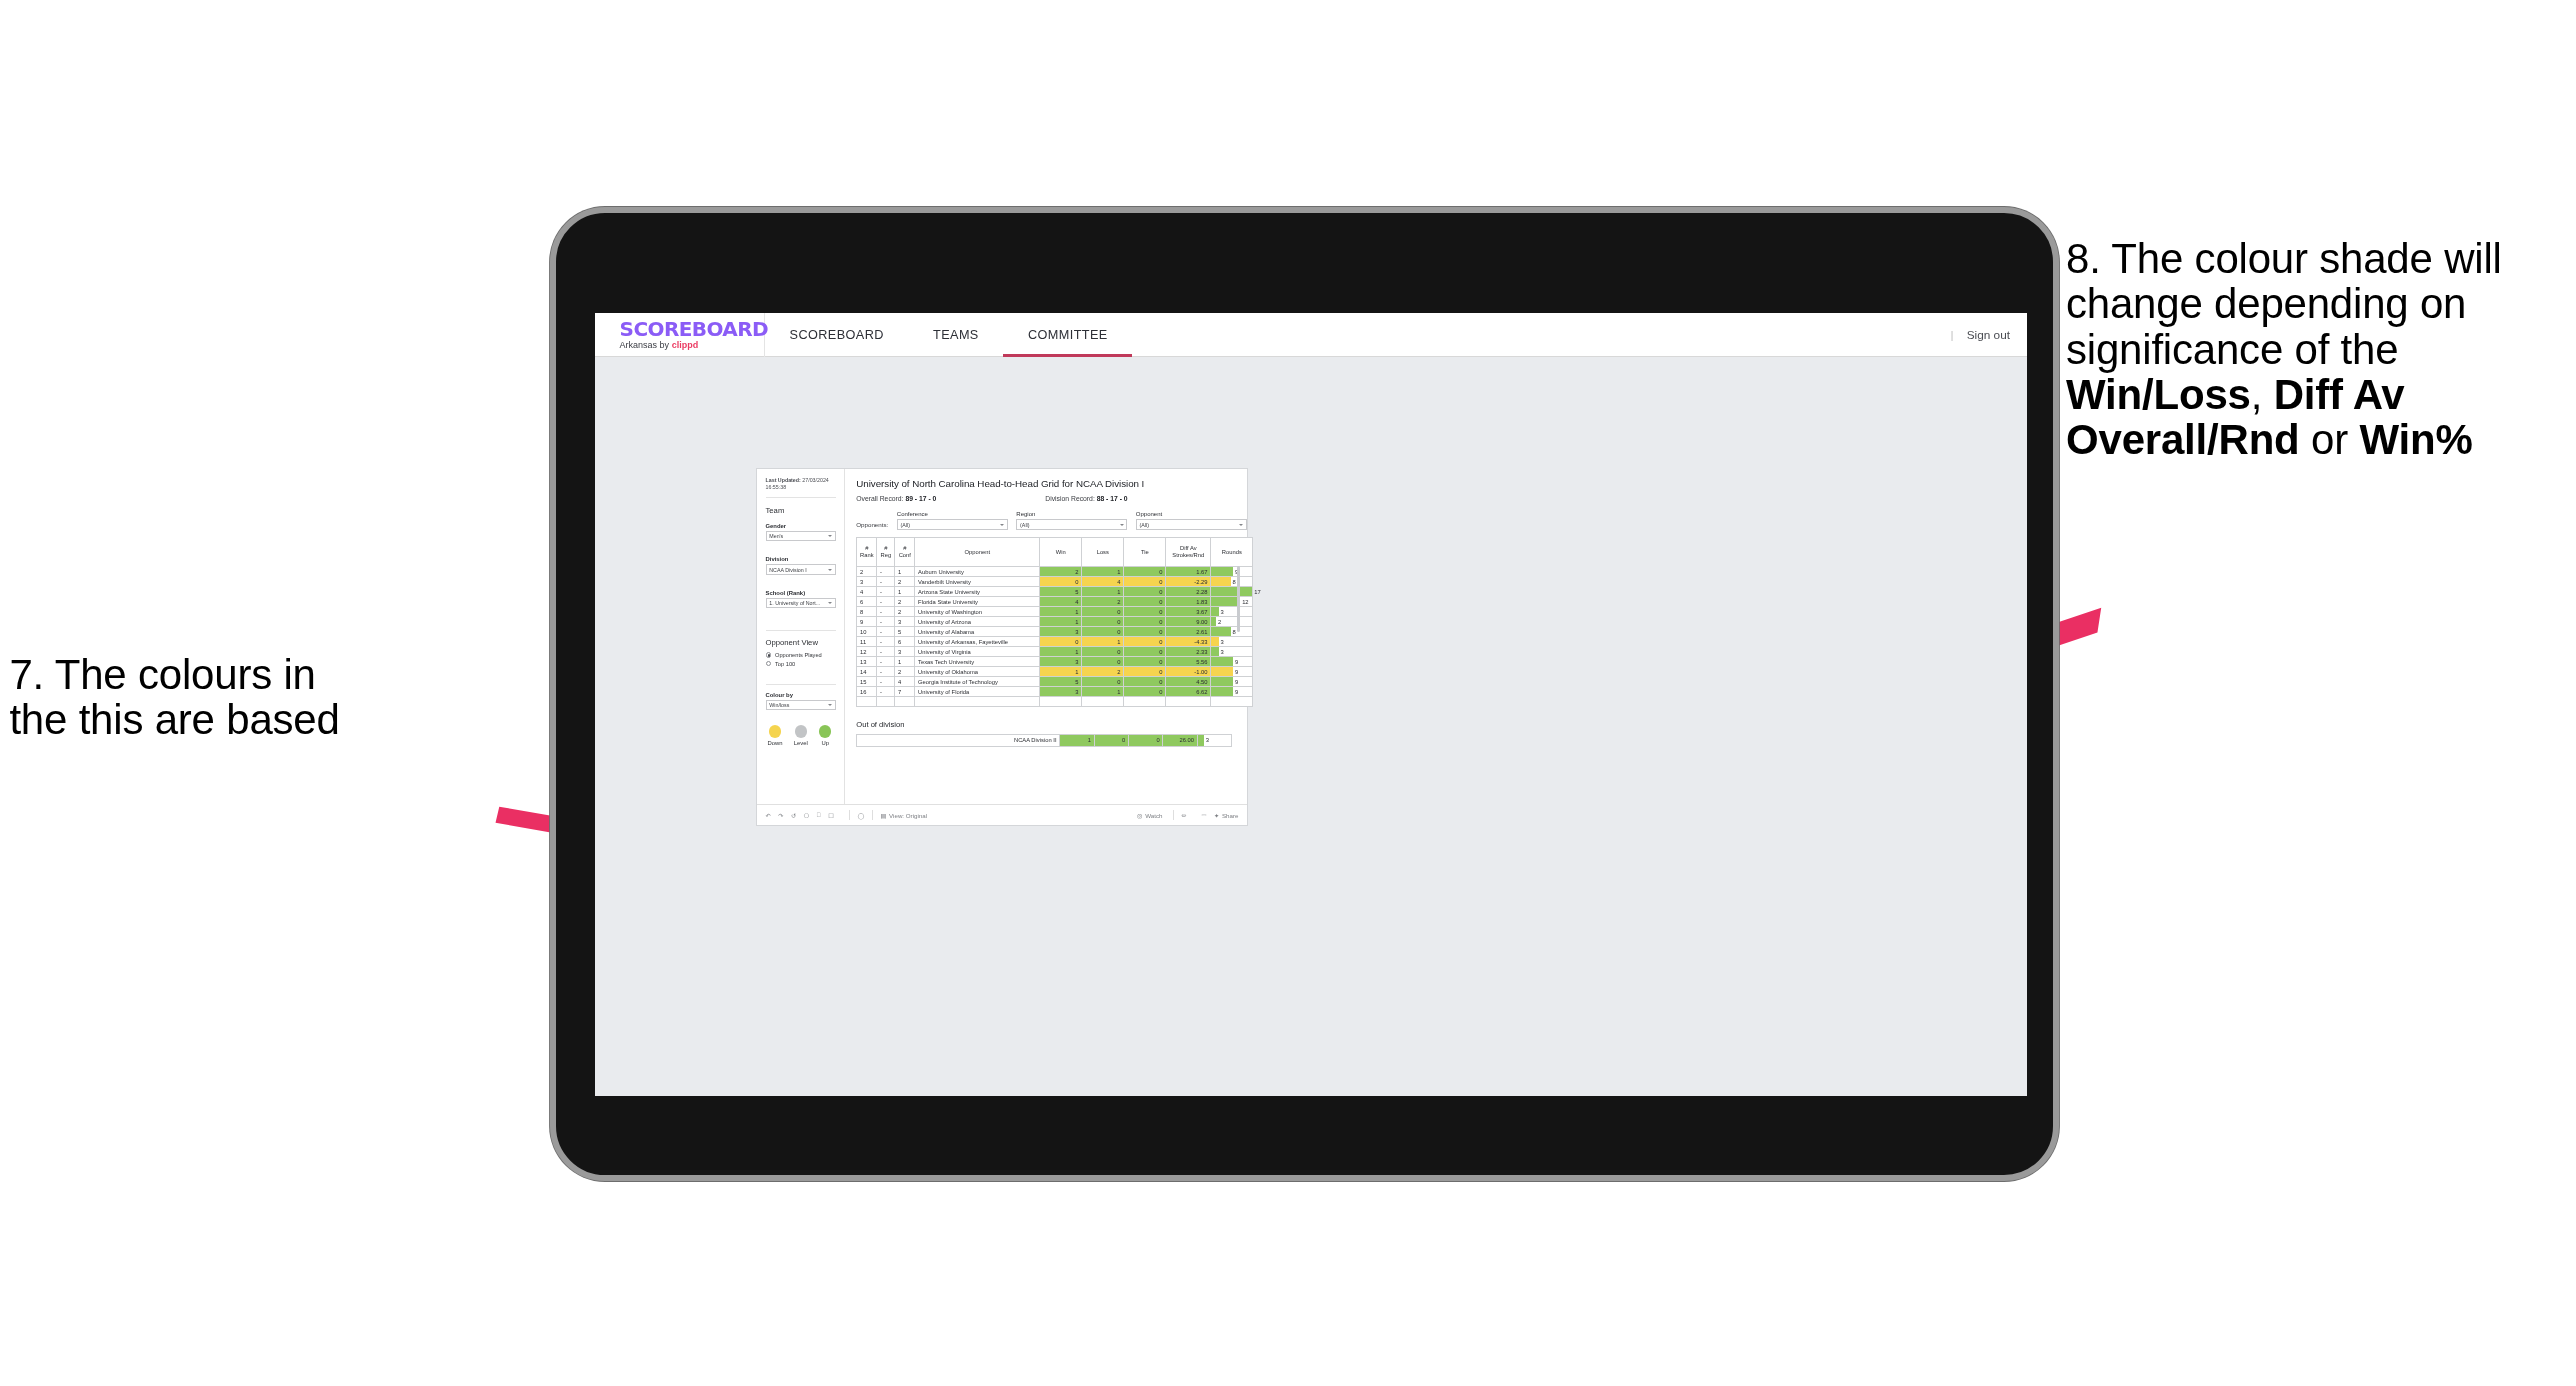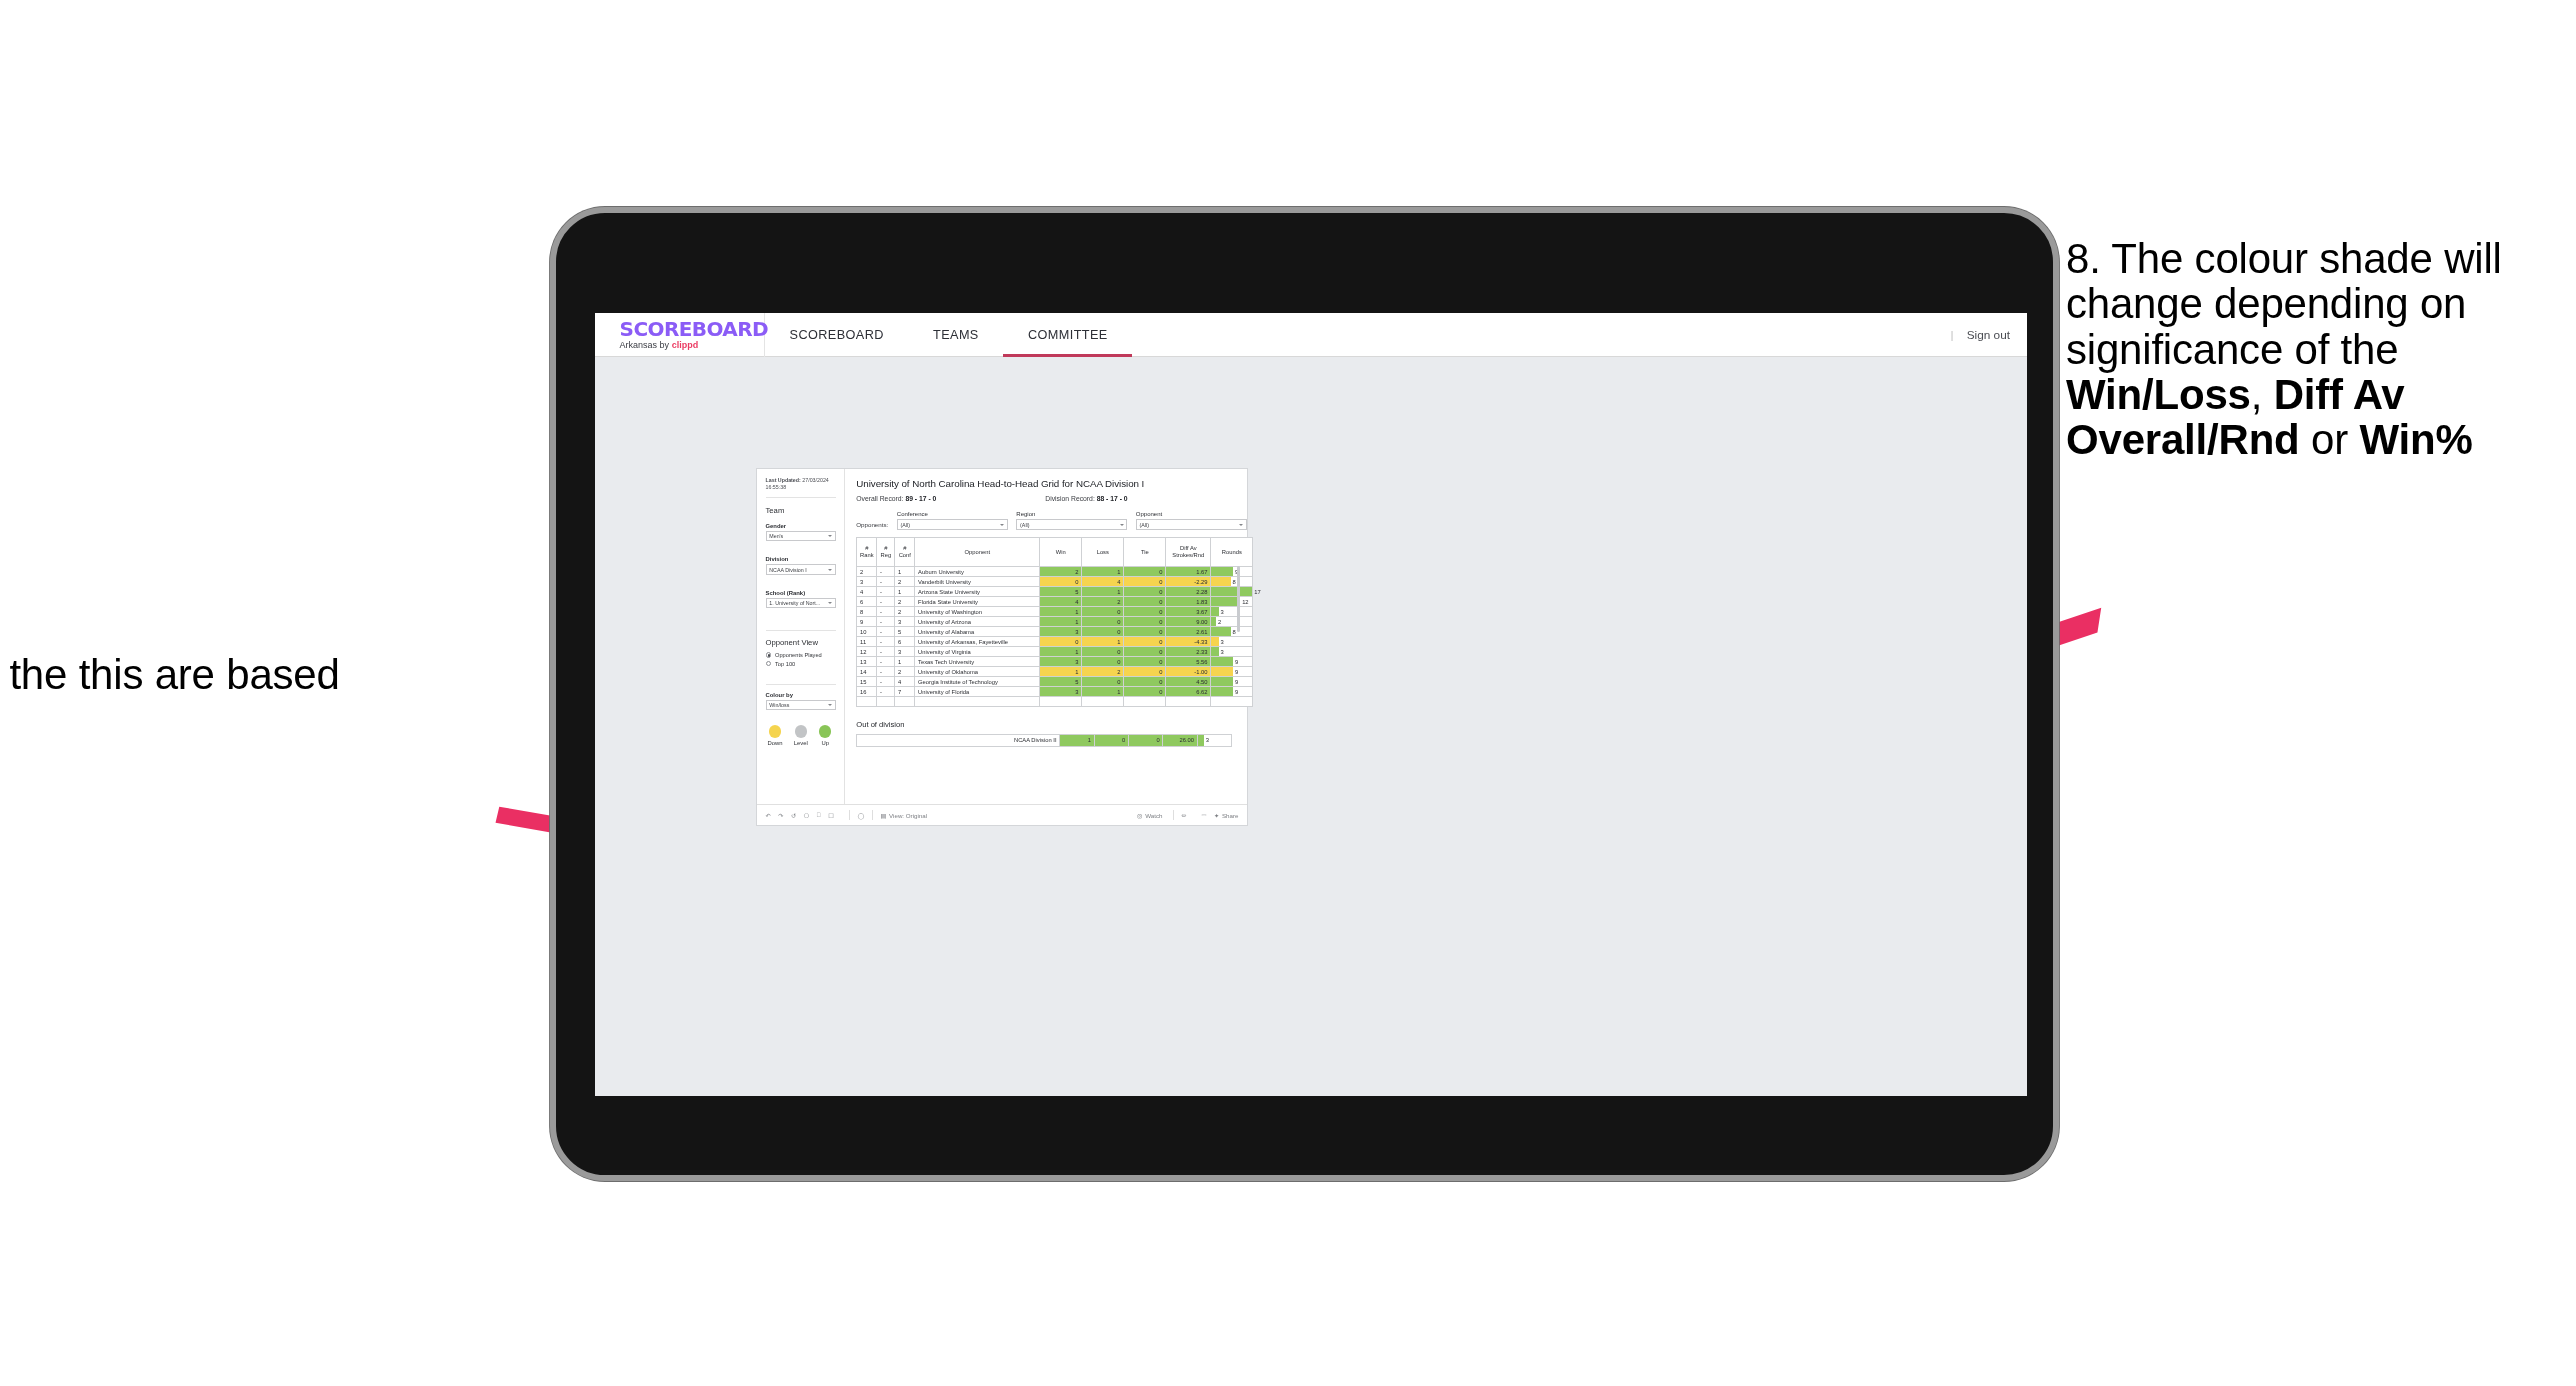--- a/index.html
+++ b/index.html
@@ -207,20 +207,21 @@
   .ic { display: inline-flex; align-items: center; justify-content: center; }
   .spacer { flex: 1; }
   .foot-item { display: flex; align-items: center; gap: 2.8px; cursor: pointer; }
 </style>
 </head>
 <body>
 
 <div id="stage">
 
   <div class="anno" id="anno-left">
+    <div>7. The colours in</div>
     <div>the this are based</div>
   </div>
 
   <div class="anno" id="anno-right">
     <span>8. The colour shade will change depending on significance of the </span><b>Win/Loss</b><span>, </span><b>Diff Av Overall/Rnd</b><span> or </span><b>Win%</b>
   </div>
 
   <svg class="arrow" style="left:491px;top:803px;width:397px;height:113px" viewBox="0 0 420 120">
     <path d="M4 21 L350 82 L345 103 L410 86 L360 44 L356 64 L8 4 Z" fill="#ea2f63"></path>
   </svg>

